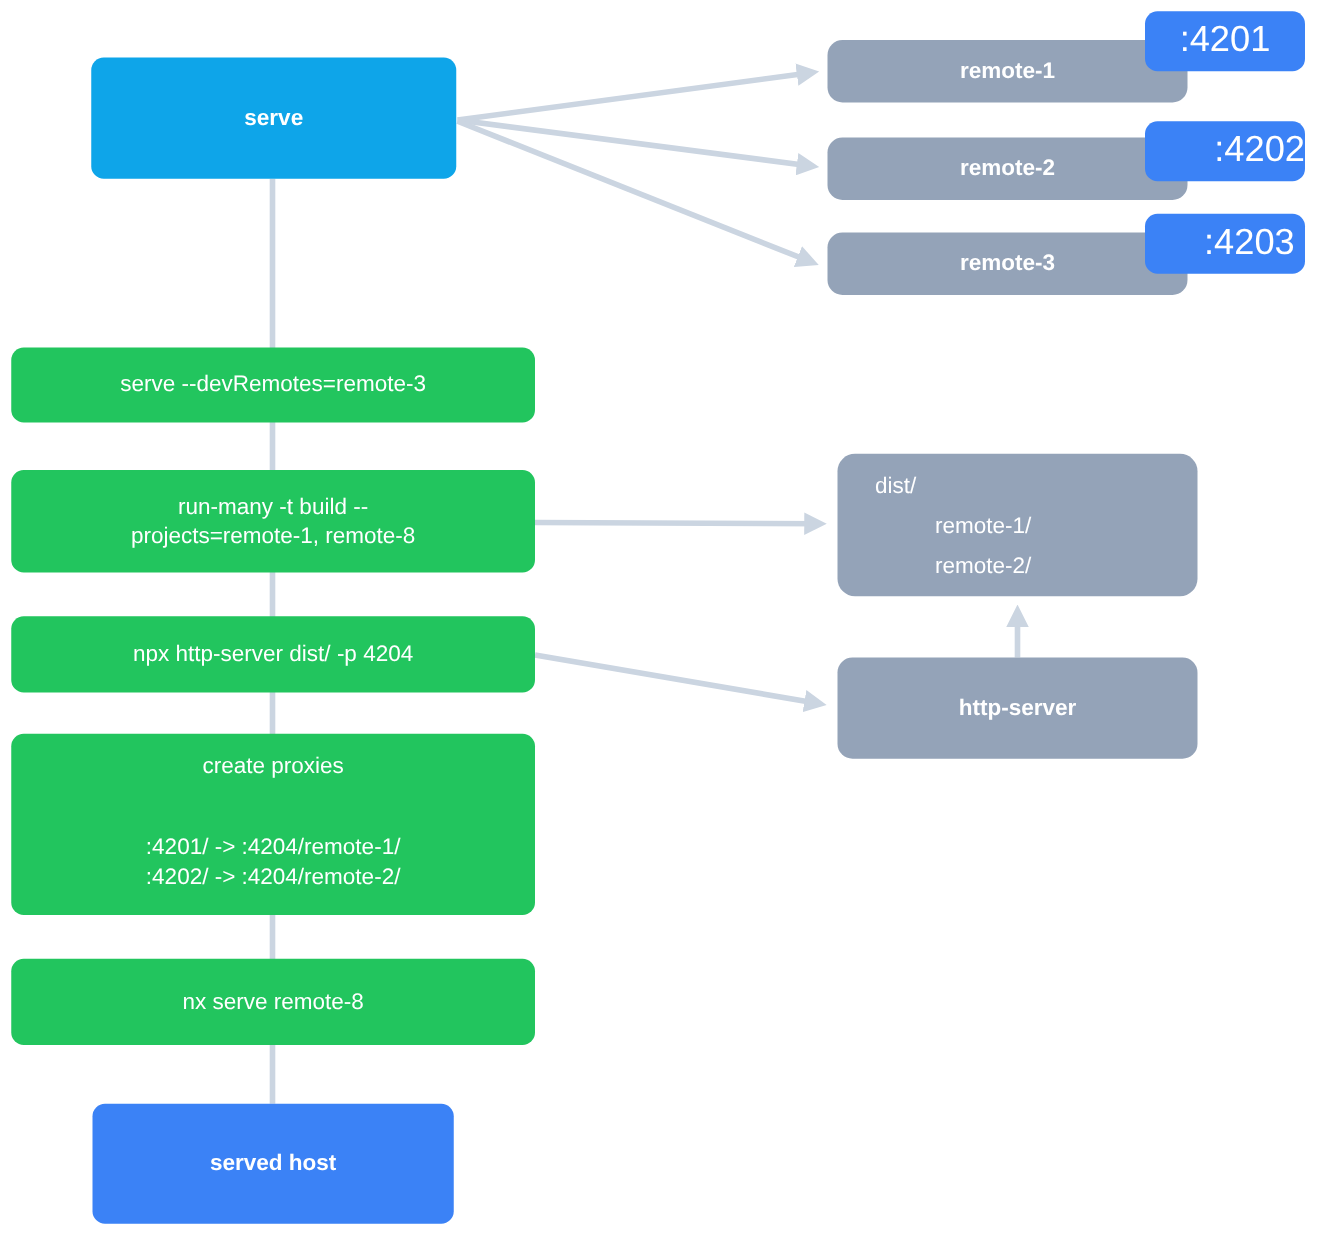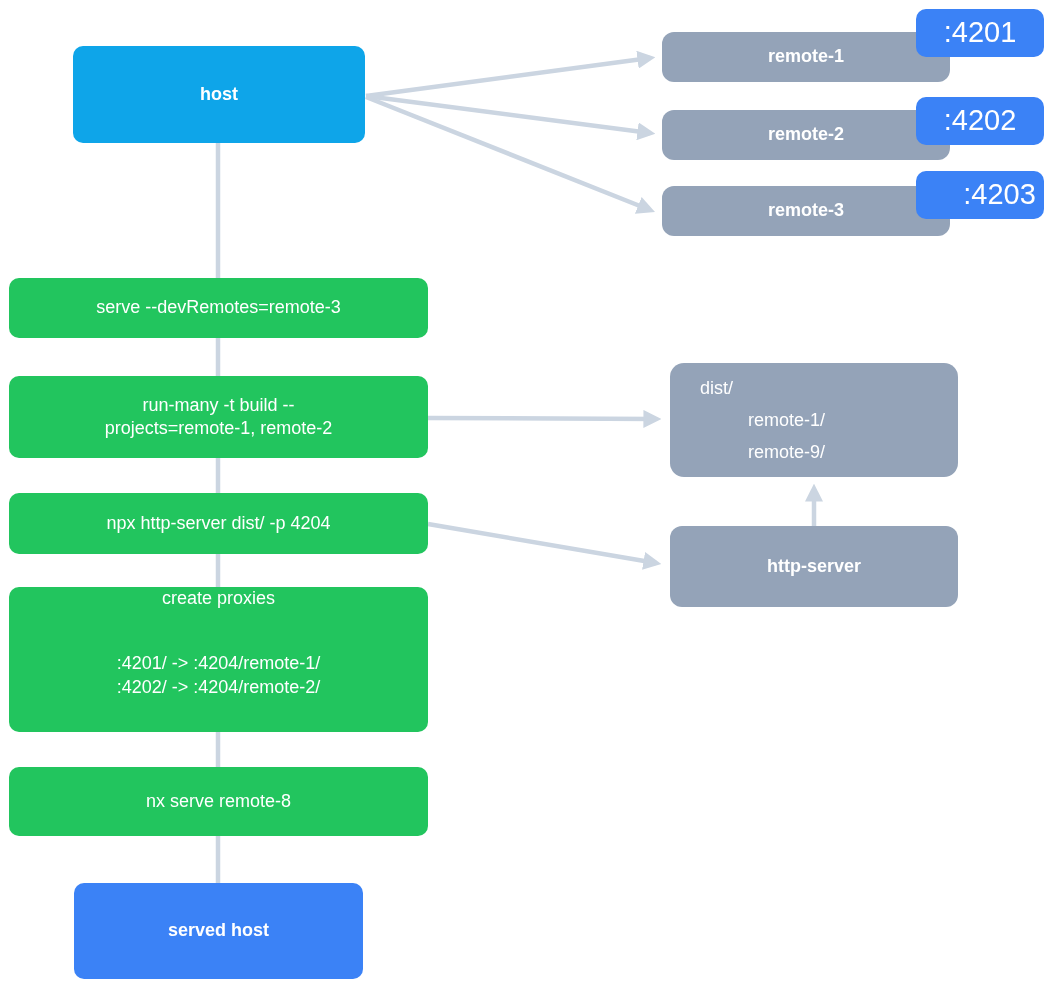--- a/index.html
+++ b/index.html
@@ -52,30 +52,30 @@
   }
   .node-remote-1 { top: 32px; }
   .node-remote-2 { top: 110px; }
   .node-remote-3 { top: 186px; }
   .port-badge {
     left: 916px; width: 128px; height: 48px;
     background: var(--color-blue); border-radius: 10px;
     font-size: 29px; z-index: 3;
   }
   .port-badge-1 { top: 9px; }
-  .port-badge-2 { top: 97px; }
+  .port-badge-2 { top: 97px; align-items: flex-end; }
   .port-badge-3 { top: 171px; padding-left: 39px; }
   .step {
     left: 9px; width: 419px;
     background: var(--color-green); border-radius: 10px;
   }
   .step-serve   { top: 278px; height: 60px; }
   .step-build   { top: 376px; height: 82px; }
   .step-http    { top: 493px; height: 61px; }
-  .step-proxies { top: 587px; height: 145px; justify-content: flex-start; }
+  .step-proxies { top: 587px; height: 145px; justify-content: flex-start; padding-top: 14px; }
   .step-nx-serve{ top: 767px; height: 69px; }
   .proxies-gap { height: 42px; }
   .node-dist {
     left: 670px; top: 363px; width: 288px; height: 114px;
     background: var(--color-gray); border-radius: 14px;
     align-items: flex-start; text-align: left;
     line-height: 32px;
   }
   .dist-root { margin-left: 30px; }
   .dist-child { margin-left: 78px; }
@@ -102,21 +102,21 @@
     <path class="connector" d="M 218 143 L 218 883"></path>
     <path class="connector" d="M 366 96 L 650 58" marker-end="url(#arrow)"></path>
     <path class="connector" d="M 366 96 L 650 133" marker-end="url(#arrow)"></path>
     <path class="connector" d="M 366 97 L 650 210" marker-end="url(#arrow)"></path>
     <path class="connector" d="M 428 418 L 656 419" marker-end="url(#arrow)"></path>
     <path class="connector" d="M 428 524 L 656 563" marker-end="url(#arrow)"></path>
     <path class="connector" d="M 814 526 L 814 489" marker-end="url(#arrow)"></path>
   </svg>
 
   <div class="node node-host bold">
-    <span>host</span>
+    <span>serve</span>
   </div>
 
   <div class="node node-remote node-remote-1 bold">
     <span>remote-1</span>
   </div>
   <div class="node node-remote node-remote-2 bold">
     <span>remote-2</span>
   </div>
   <div class="node node-remote node-remote-3 bold">
     <span>remote-3</span>
@@ -131,42 +131,42 @@
   <div class="node port-badge port-badge-3">
     <span>:4203</span>
   </div>
 
   <div class="node step step-serve">
     <span>serve --devRemotes=remote-3</span>
   </div>
 
   <div class="node step step-build">
     <span>run-many -t build --</span>
-    <span>projects=remote-1, remote-2</span>
+    <span>projects=remote-1, remote-8</span>
   </div>
 
   <div class="node step step-http">
     <span>npx http-server dist/ -p 4204</span>
   </div>
 
   <div class="node step step-proxies">
     <span>create proxies</span>
     <span class="proxies-gap"></span>
     <span>:4201/ -&gt; :4204/remote-1/</span>
     <span>:4202/ -&gt; :4204/remote-2/</span>
   </div>
 
   <div class="node step step-nx-serve">
     <span>nx serve remote-8</span>
   </div>
 
   <div class="node node-dist">
     <span class="dist-root">dist/</span>
     <span class="dist-child">remote-1/</span>
-    <span class="dist-child">remote-9/</span>
+    <span class="dist-child">remote-2/</span>
   </div>
 
   <div class="node node-served-host bold">
     <span>served host</span>
   </div>
 
   <div class="node node-http-server bold">
     <span>http-server</span>
   </div>
 

